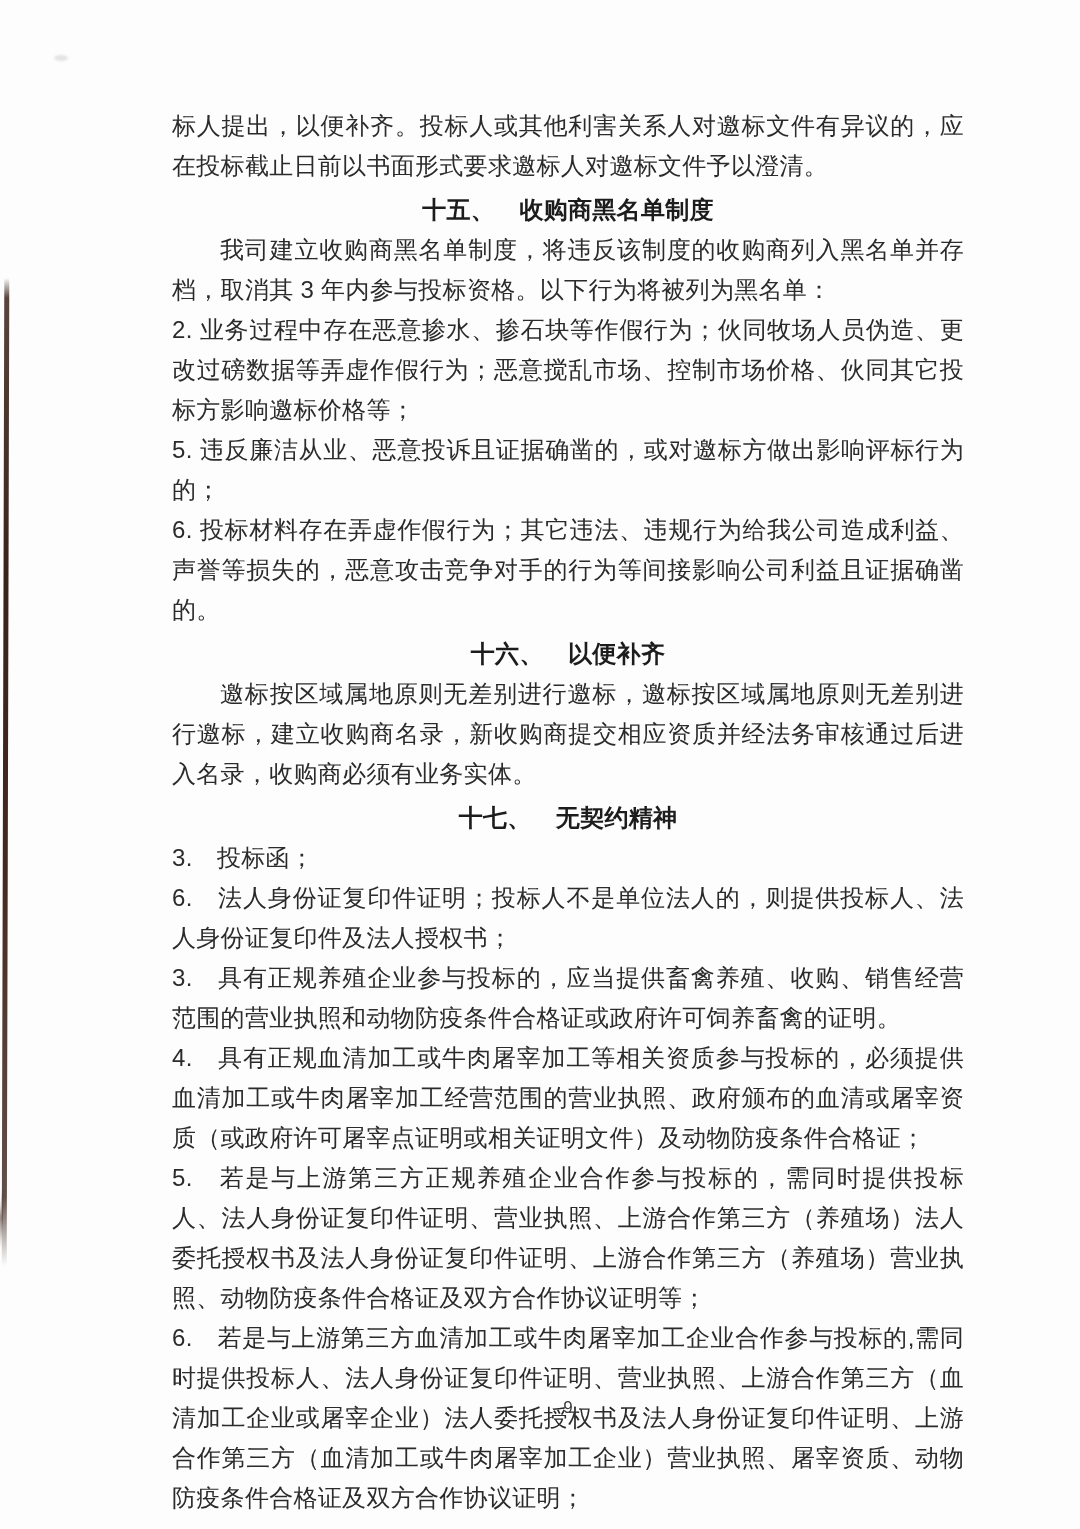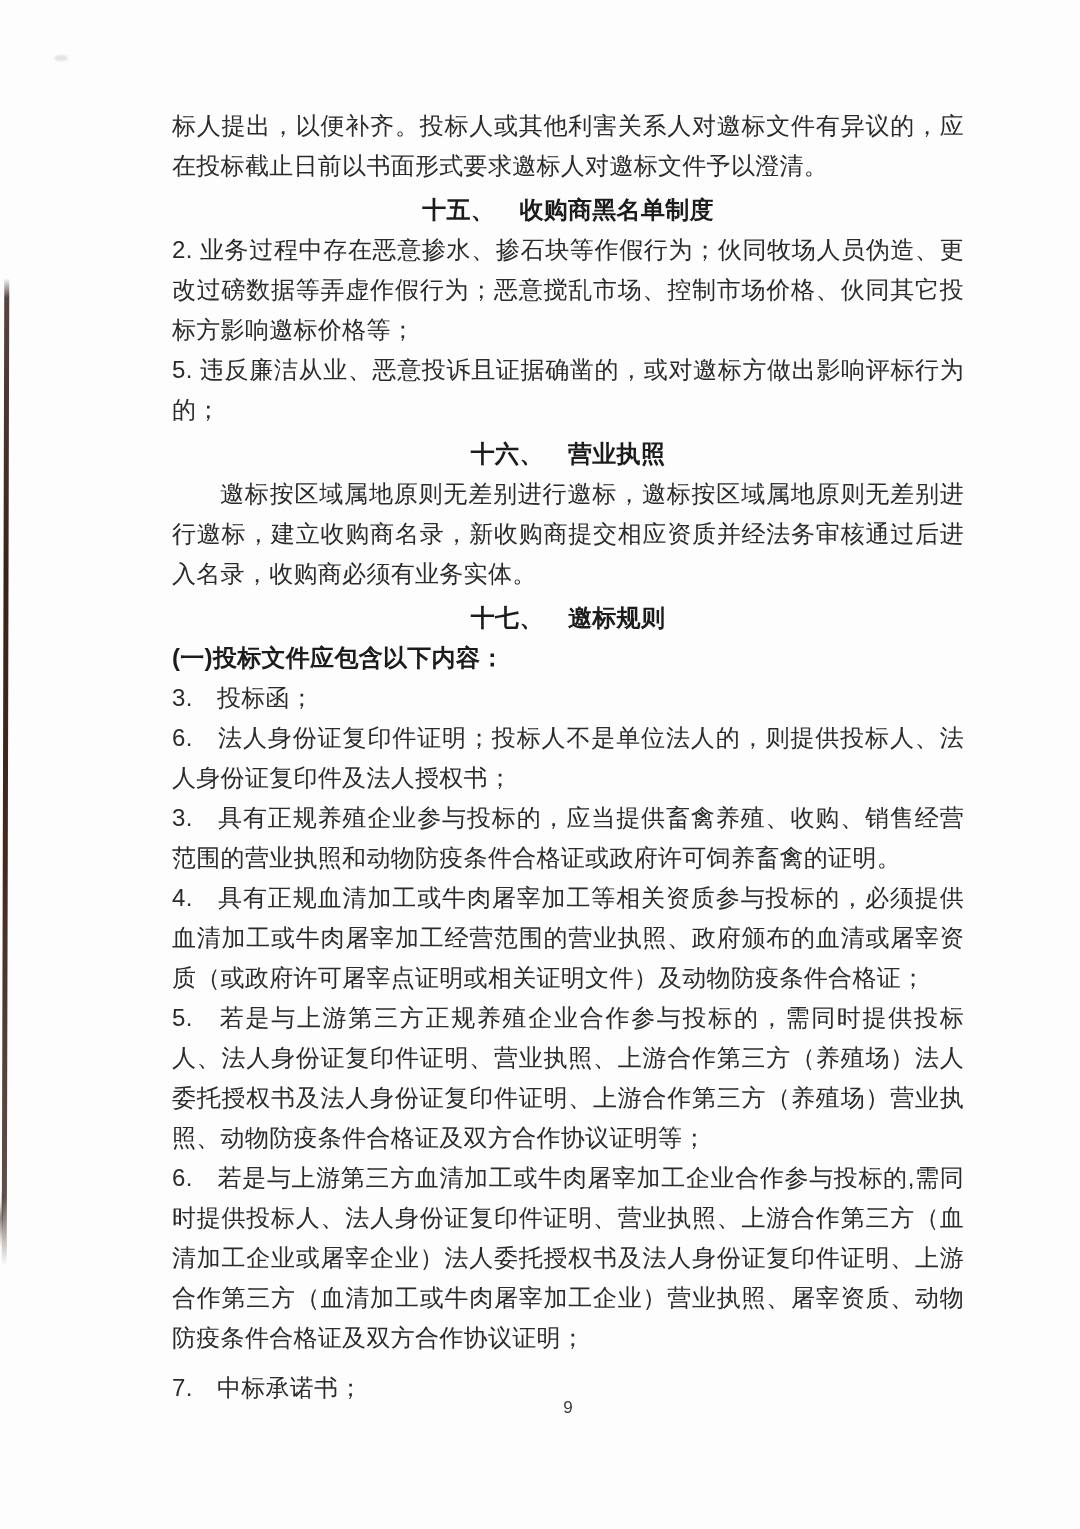--- a/index.html
+++ b/index.html
@@ -96,26 +96,27 @@
 </style>
 </head>
 <body>
 
 <div class="page">
   <div class="scan-line"></div>
   <div class="smudge"></div>
   <main class="content" id="paragraph-container">
       <p class="">标人提出，以便补齐。投标人或其他利害关系人对邀标文件有异议的，应在投标截止日前以书面形式要求邀标人对邀标文件予以澄清。</p>
       <p class="heading">十五、　收购商黑名单制度</p>
+      <p class="indent">我司建立收购商黑名单制度，将违反该制度的收购商列入黑名单并存档，取消其 3 年内参与投标资格。以下行为将被列为黑名单：</p>
       <p class="">2. 业务过程中存在恶意掺水、掺石块等作假行为；伙同牧场人员伪造、更改过磅数据等弄虚作假行为；恶意搅乱市场、控制市场价格、伙同其它投标方影响邀标价格等；</p>
       <p class="">5. 违反廉洁从业、恶意投诉且证据确凿的，或对邀标方做出影响评标行为的；</p>
-      <p class="heading">十六、　营业执照</p>
+      <p class="">6. 投标材料存在弄虚作假行为；其它违法、违规行为给我公司造成利益、声誉等损失的，恶意攻击竞争对手的行为等间接影响公司利益且证据确凿的。</p>
+      <p class="heading">十六、　以便补齐</p>
       <p class="indent">邀标按区域属地原则无差别进行邀标，邀标按区域属地原则无差别进行邀标，建立收购商名录，新收购商提交相应资质并经法务审核通过后进入名录，收购商必须有业务实体。</p>
-      <p class="heading">十七、　邀标规则</p>
-      <p class="subheading">(一)投标文件应包含以下内容：</p>
+      <p class="heading">十七、　无契约精神</p>
       <p class="">3.　投标函；</p>
       <p class="">6.　法人身份证复印件证明；投标人不是单位法人的，则提供投标人、法人身份证复印件及法人授权书；</p>
       <p class="">3.　具有正规养殖企业参与投标的，应当提供畜禽养殖、收购、销售经营范围的营业执照和动物防疫条件合格证或政府许可饲养畜禽的证明。</p>
       <p class="">4.　具有正规血清加工或牛肉屠宰加工等相关资质参与投标的，必须提供血清加工或牛肉屠宰加工经营范围的营业执照、政府颁布的血清或屠宰资质（或政府许可屠宰点证明或相关证明文件）及动物防疫条件合格证；</p>
       <p class="">5.　若是与上游第三方正规养殖企业合作参与投标的，需同时提供投标人、法人身份证复印件证明、营业执照、上游合作第三方（养殖场）法人委托授权书及法人身份证复印件证明、上游合作第三方（养殖场）营业执照、动物防疫条件合格证及双方合作协议证明等；</p>
       <p class="">6.　若是与上游第三方血清加工或牛肉屠宰加工企业合作参与投标的,需同时提供投标人、法人身份证复印件证明、营业执照、上游合作第三方（血清加工企业或屠宰企业）法人委托授权书及法人身份证复印件证明、上游合作第三方（血清加工或牛肉屠宰加工企业）营业执照、屠宰资质、动物防疫条件合格证及双方合作协议证明；</p>
       <p class="gap-top">7.　中标承诺书；</p>
     </main>
   <footer class="page-number">9</footer>
 </div>

